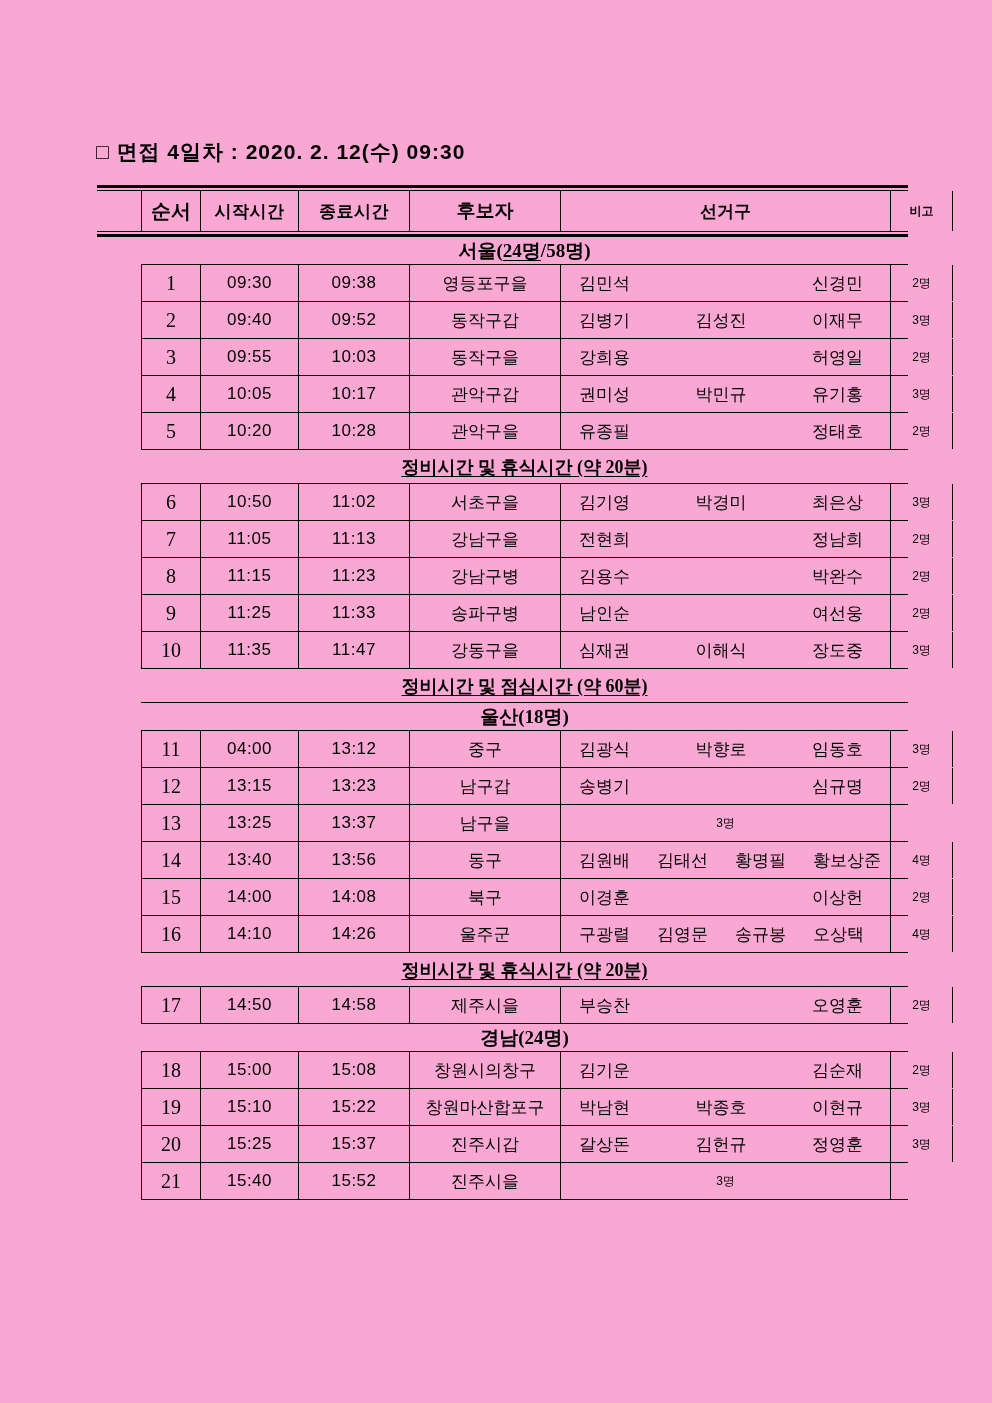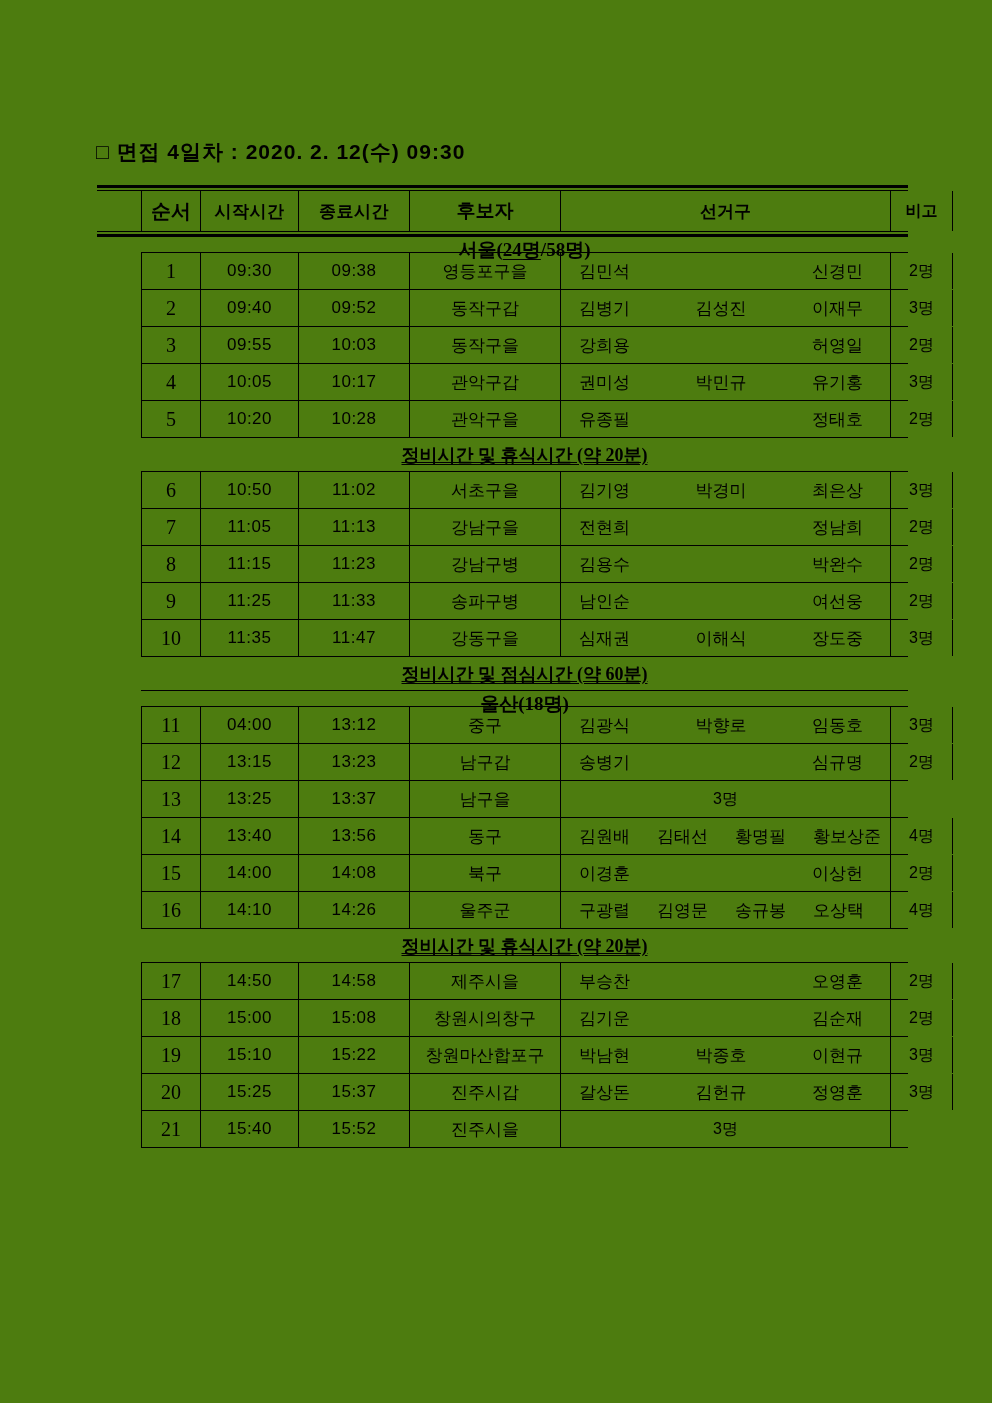--- a/index.html
+++ b/index.html
@@ -2,21 +2,21 @@
 <html><head>
 <meta charset="utf-8">
 <style>
   html,body{margin:0;padding:0;background:#ffffff;}
   body{
     width:992px;height:1403px;
     font-family:"Liberation Sans","DejaVu Sans",sans-serif;
     color:#000;
     position:relative;
   }
-  .page{width:992px;height:1403px;background:#4d7c0f;position:relative;}
+  .page{width:992px;height:1403px;background:#f9a8d4;position:relative;}
   .doc-title{
     position:absolute;left:96px;top:138px;
     font-size:21px;font-weight:bold;letter-spacing:1px;
     font-family:"Liberation Sans","DejaVu Sans",sans-serif;
   }
   .tbl{
     position:absolute;left:97px;top:185px;width:811px;
   }
   
   .dbl-rule-top{height:2px;border-top:3px solid #000;border-bottom:1px solid #000;}
@@ -34,30 +34,30 @@
     display:flex;align-items:center;justify-content:center;
     overflow:hidden;white-space:nowrap;
   }
   .header-row{height:40px;font-weight:bold;font-size:19px;border-bottom:none;}
   .data-row{height:37px;font-size:17px;}
   .c-order{font-family:"Liberation Serif","DejaVu Serif",serif;font-size:20px;}
   .c-start,.c-end{font-size:17px;letter-spacing:0.5px;}
   .c-district{font-size:17px;}
   .c-cands{justify-content:space-between;padding-left:18px;font-family:Liberation Serif, serif;}
   .c-cands .cand{margin-right:27px;}
-  .c-note{font-size:16px;}
+  .c-note{font-size:12px;}
   .section-row{
-    height:16px;display:flex;justify-content:center;
+    height:28px;display:flex;align-items:center;justify-content:center;
     font-family:"Liberation Serif","DejaVu Serif",serif;
     font-weight:bold;font-size:19px;
   }
   .break-row{
     height:34px;display:flex;align-items:center;justify-content:center;
     font-family:"Liberation Serif","DejaVu Serif",serif;
-    font-size:18px;font-weight:600;text-decoration:underline;
+    font-size:18px;font-weight:600;
   }
   .break-row .u, .section-row .u{text-decoration:underline;text-underline-offset:3px;}
 </style>
 </head>
 <body>
 
 <div class="page">
 
   <div class="doc-title">□ 면접 4일차 : 2020. 2. 12(수) 09:30</div>
 
@@ -278,20 +278,23 @@
           <div class="cell c-order">17</div>
           <div class="cell c-start">14:50</div>
           <div class="cell c-end">14:58</div>
           <div class="cell c-district">제주시을</div>
           <div class="cell c-cands">
             <div class="cand">부승찬</div>
             <div class="cand">오영훈</div>
           </div>
           <div class="cell c-note">2명</div>
         </div>
+        <div class="row section-row">
+          <div class="" style="display: inline;">경남(24명)</div>
+        </div>
         <div class="row grid-row data-row">
           <div class="cell c-order">18</div>
           <div class="cell c-start">15:00</div>
           <div class="cell c-end">15:08</div>
           <div class="cell c-district">창원시의창구</div>
           <div class="cell c-cands">
             <div class="cand">김기운</div>
             <div class="cand">김순재</div>
           </div>
           <div class="cell c-note">2명</div>

